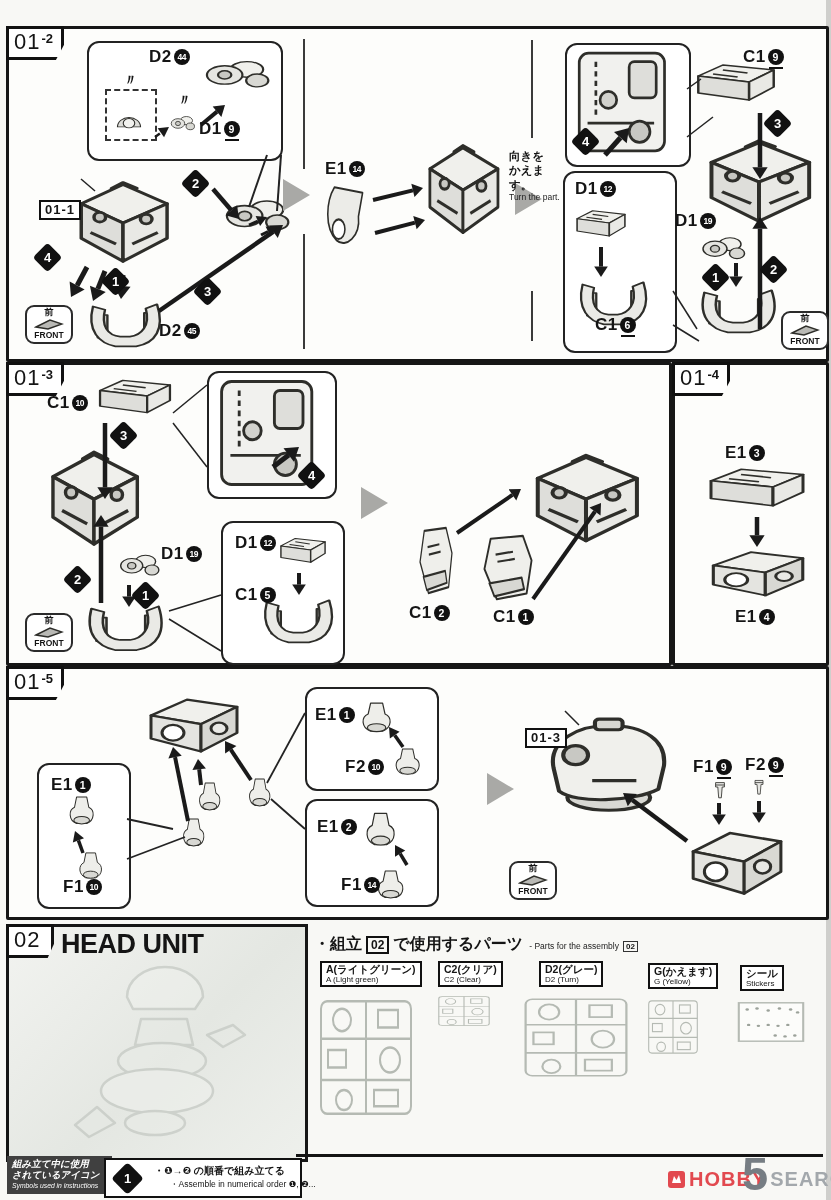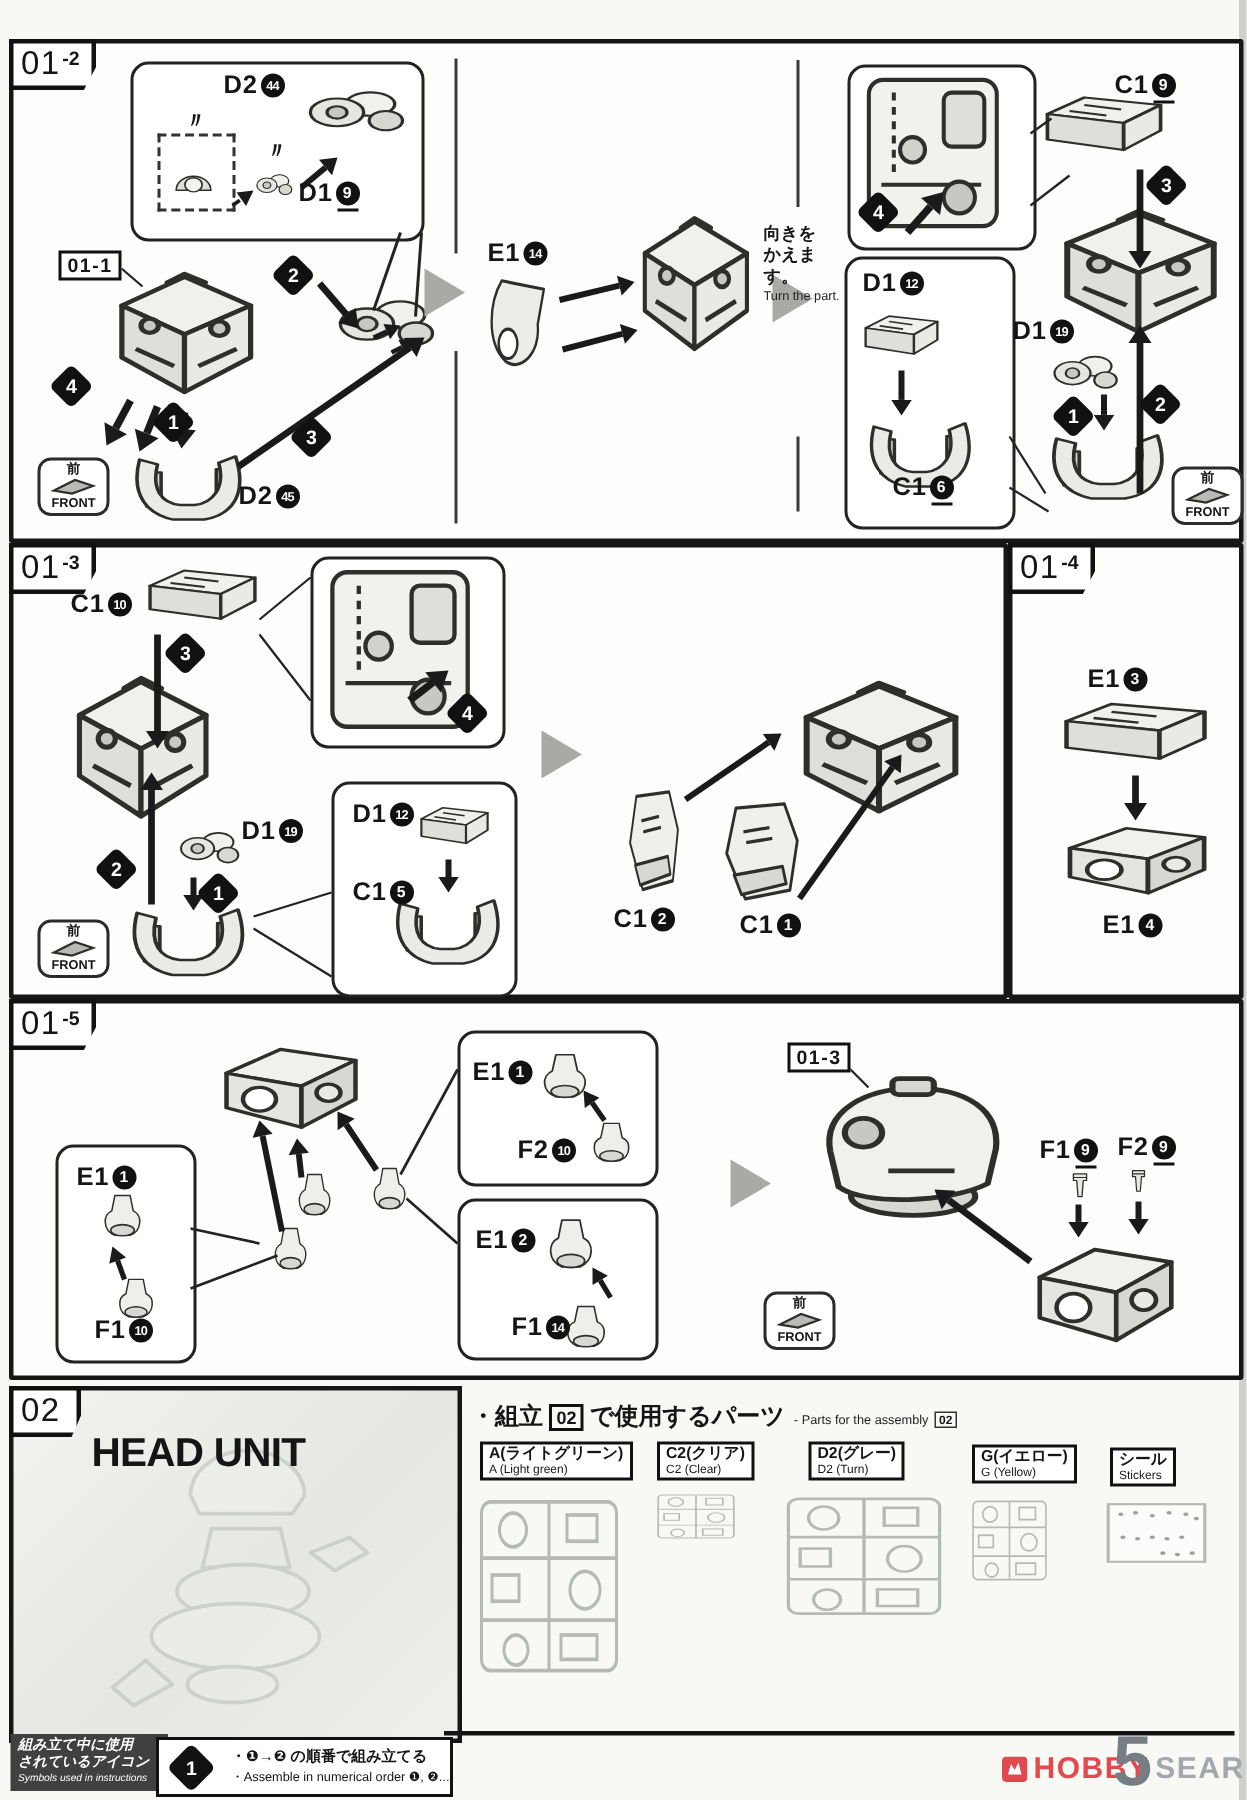--- a/index.html
+++ b/index.html
@@ -6,21 +6,21 @@
   .sheet{position:relative;width:831px;height:1200px;background:#f8f8f5;overflow:hidden;
          font-family:"Liberation Sans","DejaVu Sans",sans-serif;color:#151515;}
   .scanedge{position:absolute;right:0;top:0;width:5px;height:100%;background:#cfcfcc;}
   .panel{position:absolute;background:#fdfdfb;border:3px solid #161616;border-radius:2px;}
   .slab{position:absolute;left:-3px;top:-3px;z-index:6;background:#fff;border:3px solid #111;
         padding:0 8px 2px 5px;display:inline-flex;align-items:baseline;
         clip-path:polygon(0 0,100% 0,100% 55%,86% 100%,0 100%);}
   .slab b{font-size:22px;font-weight:400;letter-spacing:1px;}
   .slab .sfx{font-size:13px;font-weight:700;margin-left:1px;transform:translateY(-6px);display:inline-block;}
   .rlab{position:absolute;z-index:6;background:#fff;border:2px solid #111;font-weight:700;
-        font-size:13px;padding:0 4px 1px 4px;letter-spacing:1px;}
+        font-size:13px;padding:0 4px 1px 4px;letter-spacing:1px;margin-top:33px;}
   .inset{position:absolute;z-index:1;background:#fff;border:2.5px solid #222;border-radius:12px;}
   svg.part{position:absolute;z-index:2;}
   svg.ov{position:absolute;left:0;top:0;width:100%;height:100%;z-index:3;pointer-events:none;}
   .plbl{position:absolute;z-index:4;display:flex;align-items:center;font-weight:700;font-size:17px;
         letter-spacing:.5px;white-space:nowrap;}
   .circ{position:relative;display:inline-flex;align-items:center;justify-content:center;
         width:16px;height:16px;margin-left:2px;background:#111;color:#fff;border-radius:50%;
         font-size:10.5px;font-weight:700;}
   .circ.w2{font-size:8.5px;letter-spacing:-.5px;}
   .un .circ::after{content:"";position:absolute;left:1px;right:1px;bottom:-4px;height:2.5px;background:#111;}
@@ -36,37 +36,37 @@
   .front svg{display:block;margin:1px auto;}
   .ditto{position:absolute;z-index:4;font-weight:700;font-size:15px;}
   .dash-box{position:absolute;z-index:2;border:2px dashed #333;}
   .vline{position:absolute;z-index:1;width:2px;background:#3a3a3a;}
   .note{position:absolute;z-index:4;line-height:1.25;}
   .note .jp{font-size:11.5px;font-weight:700;display:block;}
   .note .en{font-size:8.5px;display:block;color:#222;}
   
   .photo{position:absolute;background:linear-gradient(135deg,#f2f3f0 0%,#e4e7e2 55%,#eef0ec 100%);
          border:3px solid #161616;}
-  .headline{position:absolute;z-index:6;font-weight:900;font-size:27px;letter-spacing:-.5px;margin-top:24px;}
+  .headline{position:absolute;z-index:6;font-weight:900;font-size:27px;letter-spacing:-.5px;}
   .phdr{position:absolute;z-index:4;display:flex;align-items:baseline;gap:4px;white-space:nowrap;}
   .phdr .jp{font-size:16px;font-weight:700;}
   .phdr .bx{border:2px solid #111;font-size:12px;font-weight:700;padding:0 3px;}
   .phdr .en{font-size:8.5px;color:#222;margin-left:2px;}
   .phdr .bx2{border:1.5px solid #333;font-size:8px;font-weight:700;padding:0 2px;}
   .runner{position:absolute;z-index:4;background:#fff;border:2.5px solid #111;padding:1px 4px;line-height:1.1;}
   .runner .jp{display:block;font-size:10.5px;font-weight:700;white-space:nowrap;}
   .runner .en{display:block;font-size:8px;white-space:nowrap;}
   
   .legend-black{position:absolute;background:#404040;color:#fff;padding:3px 5px;line-height:1.15;font-style:italic;}
   .legend-black .jp{display:block;font-size:9.5px;font-weight:700;white-space:nowrap;}
   .legend-black .en{display:block;font-size:6.8px;margin-top:1px;white-space:nowrap;}
   .legend-box{position:absolute;background:#fff;border:2.5px solid #111;}
   .legend-box .dia{left:10px;top:7px;width:23px;height:23px;}
   .legend-box .ljp{position:absolute;left:48px;top:4px;font-size:10px;font-weight:700;white-space:nowrap;text-align:right;}
-  .legend-box .len{position:absolute;left:48px;top:19px;font-size:8.5px;white-space:nowrap;}
+  .legend-box .len{position:absolute;left:64px;top:19px;font-size:8.5px;white-space:nowrap;}
   .hline{position:absolute;background:#141414;}
   
   .wmark{position:absolute;z-index:2;display:flex;align-items:center;gap:4px;}
   .wmark .b1{font-size:20px;font-weight:800;letter-spacing:1px;}
   .wmark .b2{font-size:20px;font-weight:800;letter-spacing:1px;}
   .pagenum{position:absolute;z-index:3;font-size:47px;font-weight:700;line-height:1;}
 </style>
 </head>
 <body>
 
@@ -686,21 +686,21 @@
   </div>
   <div class="runner" style="left:438px;top:961px;">
     <span class="jp">C2(クリア)</span>
     <span class="en">C2 (Clear)</span>
   </div>
   <div class="runner" style="left:527px;top:961px;margin-left:12px;">
     <span class="jp">D2(グレー)</span>
     <span class="en">D2 (Turn)</span>
   </div>
   <div class="runner" style="left:648px;top:963px;">
-    <span class="jp">G(イエロー)</span>
+    <span class="jp">G(かえます)</span>
     <span class="en">G (Yellow)</span>
   </div>
   <div class="runner" style="left:740px;top:965px;">
     <span class="jp">シール</span>
     <span class="en">Stickers</span>
   </div>
 
   <svg viewBox="0 0 100 100" preserveAspectRatio="none" style="position:absolute;left:316px;top:995px;width:100px;height:125px;">
       <use href="#s-sprue"></use>
     </svg>

